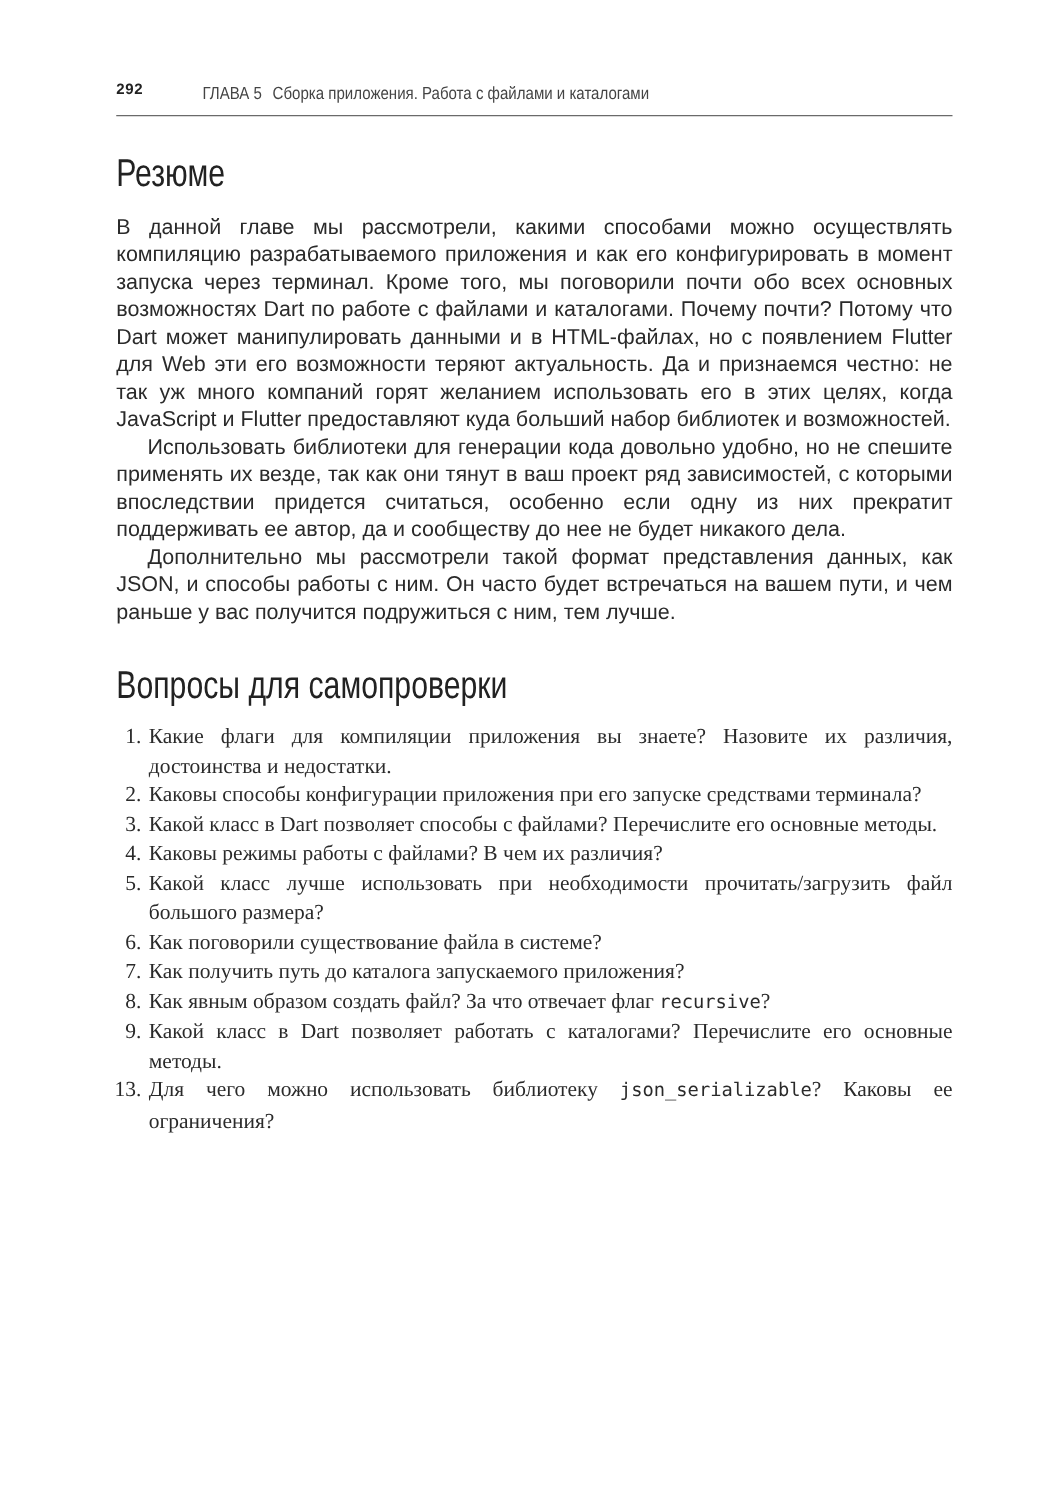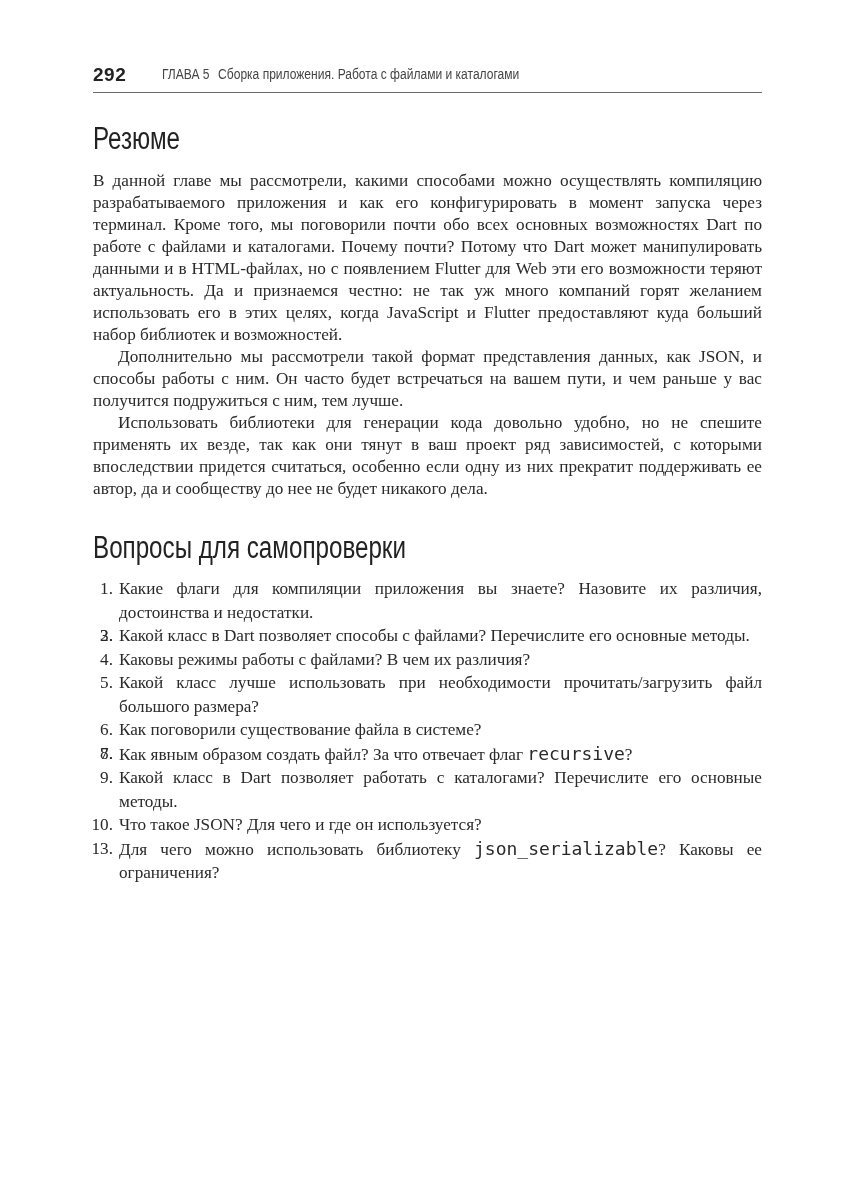--- a/index.html
+++ b/index.html
@@ -2,77 +2,76 @@
 <html><head>
   <meta charset="utf-8">
   <style>
     html, body { margin: 0; padding: 0; background: #ffffff; }
     body { width: 849px; height: 1200px; position: relative; overflow: hidden; color: #222; }
     .page { position: absolute; left: 93px; top: 0; width: 669px; }
     .running-head {
       position: absolute; top: 64px; left: 0; width: 669px; height: 28px;
       font-family: "Liberation Sans", sans-serif; color: #333;
     }
-    .running-head .page-num { position: absolute; left: 0; top: 0; font-weight: bold; font-size: 19px; letter-spacing: 0.5px; color: #222; }
+    .running-head .page-num { position: absolute; left: 0; top: 0; font-weight: bold; font-size: 12px; letter-spacing: 0.5px; color: #222; }
     .running-head .chapter { position: absolute; left: 69px; top: 2px; font-size: 14px; color: #444; transform: scaleX(0.86); transform-origin: left top; white-space: nowrap; }
     .running-head .chapter .ch-label { margin-right: 10px; }
     .rule { position: absolute; top: 92px; left: 0; width: 669px; height: 0; border-top: 1.5px solid #6a6a6a; }
     h2 {
       position: absolute; left: 0; margin: 0;
       font-family: "Liberation Sans", sans-serif; font-weight: normal;
       font-size: 31px; color: #222; white-space: nowrap;
       transform: scaleX(0.78); transform-origin: left top;
     }
     .h-summary { top: 121px; }
     .h-questions { top: 530px; }
     .body-text {
       position: absolute; left: 0; width: 669px;
-      font-family: Liberation Serif, serif; font-size: 17.2px; line-height: 22px;
+      font-family: Liberation Sans, sans-serif; font-size: 17.2px; line-height: 22px;
       color: #2a2a2a; text-align: justify; hyphens: auto;
     }
     .summary { top: 170px; }
     .body-text p { margin: 0; text-indent: 25px; }
     .body-text p.first { text-indent: 0; }
     .questions {
       position: absolute; top: 577px; left: 0; width: 669px; margin: 0; padding: 0; list-style: none;
       font-family: "Liberation Serif", serif; font-size: 17.2px; line-height: 23.5px; color: #2a2a2a;
     }
     .questions li { position: relative; padding-left: 26px; text-align: justify; }
     .questions li .num { position: absolute; left: 0; width: 20px; text-align: right; }
     .questions li.two-digit .num { left: -10px; width: 30px; }
-    code { font-family: "DejaVu Sans Mono", monospace; font-size: 18px; color: #2a2a2a; }
+    code { font-family: "DejaVu Sans Mono", monospace; font-size: 15px; color: #2a2a2a; }
   </style>
 </head>
 <body>
 
 <div class="page">
 
   <div class="running-head">
     <span class="page-num">292</span>
     <span class="chapter"><span class="ch-label">ГЛАВА 5</span><span>Сборка приложения. Работа с файлами и каталогами</span></span>
   </div>
   <div class="rule"></div>
 
   <h2 class="h-summary">Резюме</h2>
 
   <div class="body-text summary" lang="ru">
     <p class="first">В данной главе мы рассмотрели, какими способами можно осуществлять компиляцию разрабатываемого приложения и как его конфигурировать в момент запуска через терминал. Кроме того, мы поговорили почти обо всех основных возможностях Dart по работе с файлами и каталогами. Почему почти? Потому что Dart может манипулировать данными и в HTML-файлах, но с появлением Flutter для Web эти его возможности теряют актуальность. Да и признаемся честно: не так уж много компаний горят желанием использовать его в этих целях, когда JavaScript и Flutter предоставляют куда больший набор библиотек и возможностей.</p>
+    <p>Использовать библиотеки для генерации кода довольно удобно, но не спешите применять их везде, так как они тянут в ваш проект ряд зависимостей, с которыми впоследствии придется считаться, особенно если одну из них прекратит поддерживать ее автор, да и сообществу до нее не будет никакого дела.</p>
     <p>Дополнительно мы рассмотрели такой формат представления данных, как JSON, и способы работы с ним. Он часто будет встречаться на вашем пути, и чем раньше у вас получится подружиться с ним, тем лучше.</p>
-    <p>Использовать библиотеки для генерации кода довольно удобно, но не спешите применять их везде, так как они тянут в ваш проект ряд зависимостей, с которыми впоследствии придется считаться, особенно если одну из них прекратит поддерживать ее автор, да и сообществу до нее не будет никакого дела.</p>
   </div>
 
   <h2 class="h-questions">Вопросы для самопроверки</h2>
 
   <ol class="questions" lang="ru">
     <li><span class="num">1.</span><span>Какие флаги для компиляции приложения вы знаете? Назовите их различия, достоинства и недостатки.</span></li>
-    <li><span class="num">2.</span></li>
+    <li><span class="num">2.</span><span>Каковы способы конфигурации приложения при его запуске средствами терминала?</span></li>
     <li><span class="num">3.</span><span>Какой класс в Dart позволяет способы с файлами? Перечислите его основные методы.</span></li>
     <li><span class="num">4.</span><span>Каковы режимы работы с файлами? В чем их различия?</span></li>
     <li><span class="num">5.</span><span>Какой класс лучше использовать при необходимости прочитать/загрузить файл большого размера?</span></li>
     <li><span class="num">6.</span><span>Как поговорили существование файла в системе?</span></li>
-    <li><span class="num">7.</span></li>
+    <li><span class="num">7.</span><span>Как получить путь до каталога запускаемого приложения?</span></li>
     <li><span class="num">8.</span><span>Как явным образом создать файл? За что отвечает флаг </span><code>recursive</code><span>?</span></li>
     <li><span class="num">9.</span><span>Какой класс в Dart позволяет работать с каталогами? Перечислите его основные методы.</span></li>
-    <li class="two-digit"><span class="num">10.</span><span>Что такое JSON? Для чего и где он используется?</span></li>
     <li class="two-digit"><span class="num">13.</span><span>Для чего можно использовать библиотеку </span><code>json_serializable</code><span>? Каковы ее ограничения?</span></li>
   </ol>
 
 </div>
 
 </body></html>

